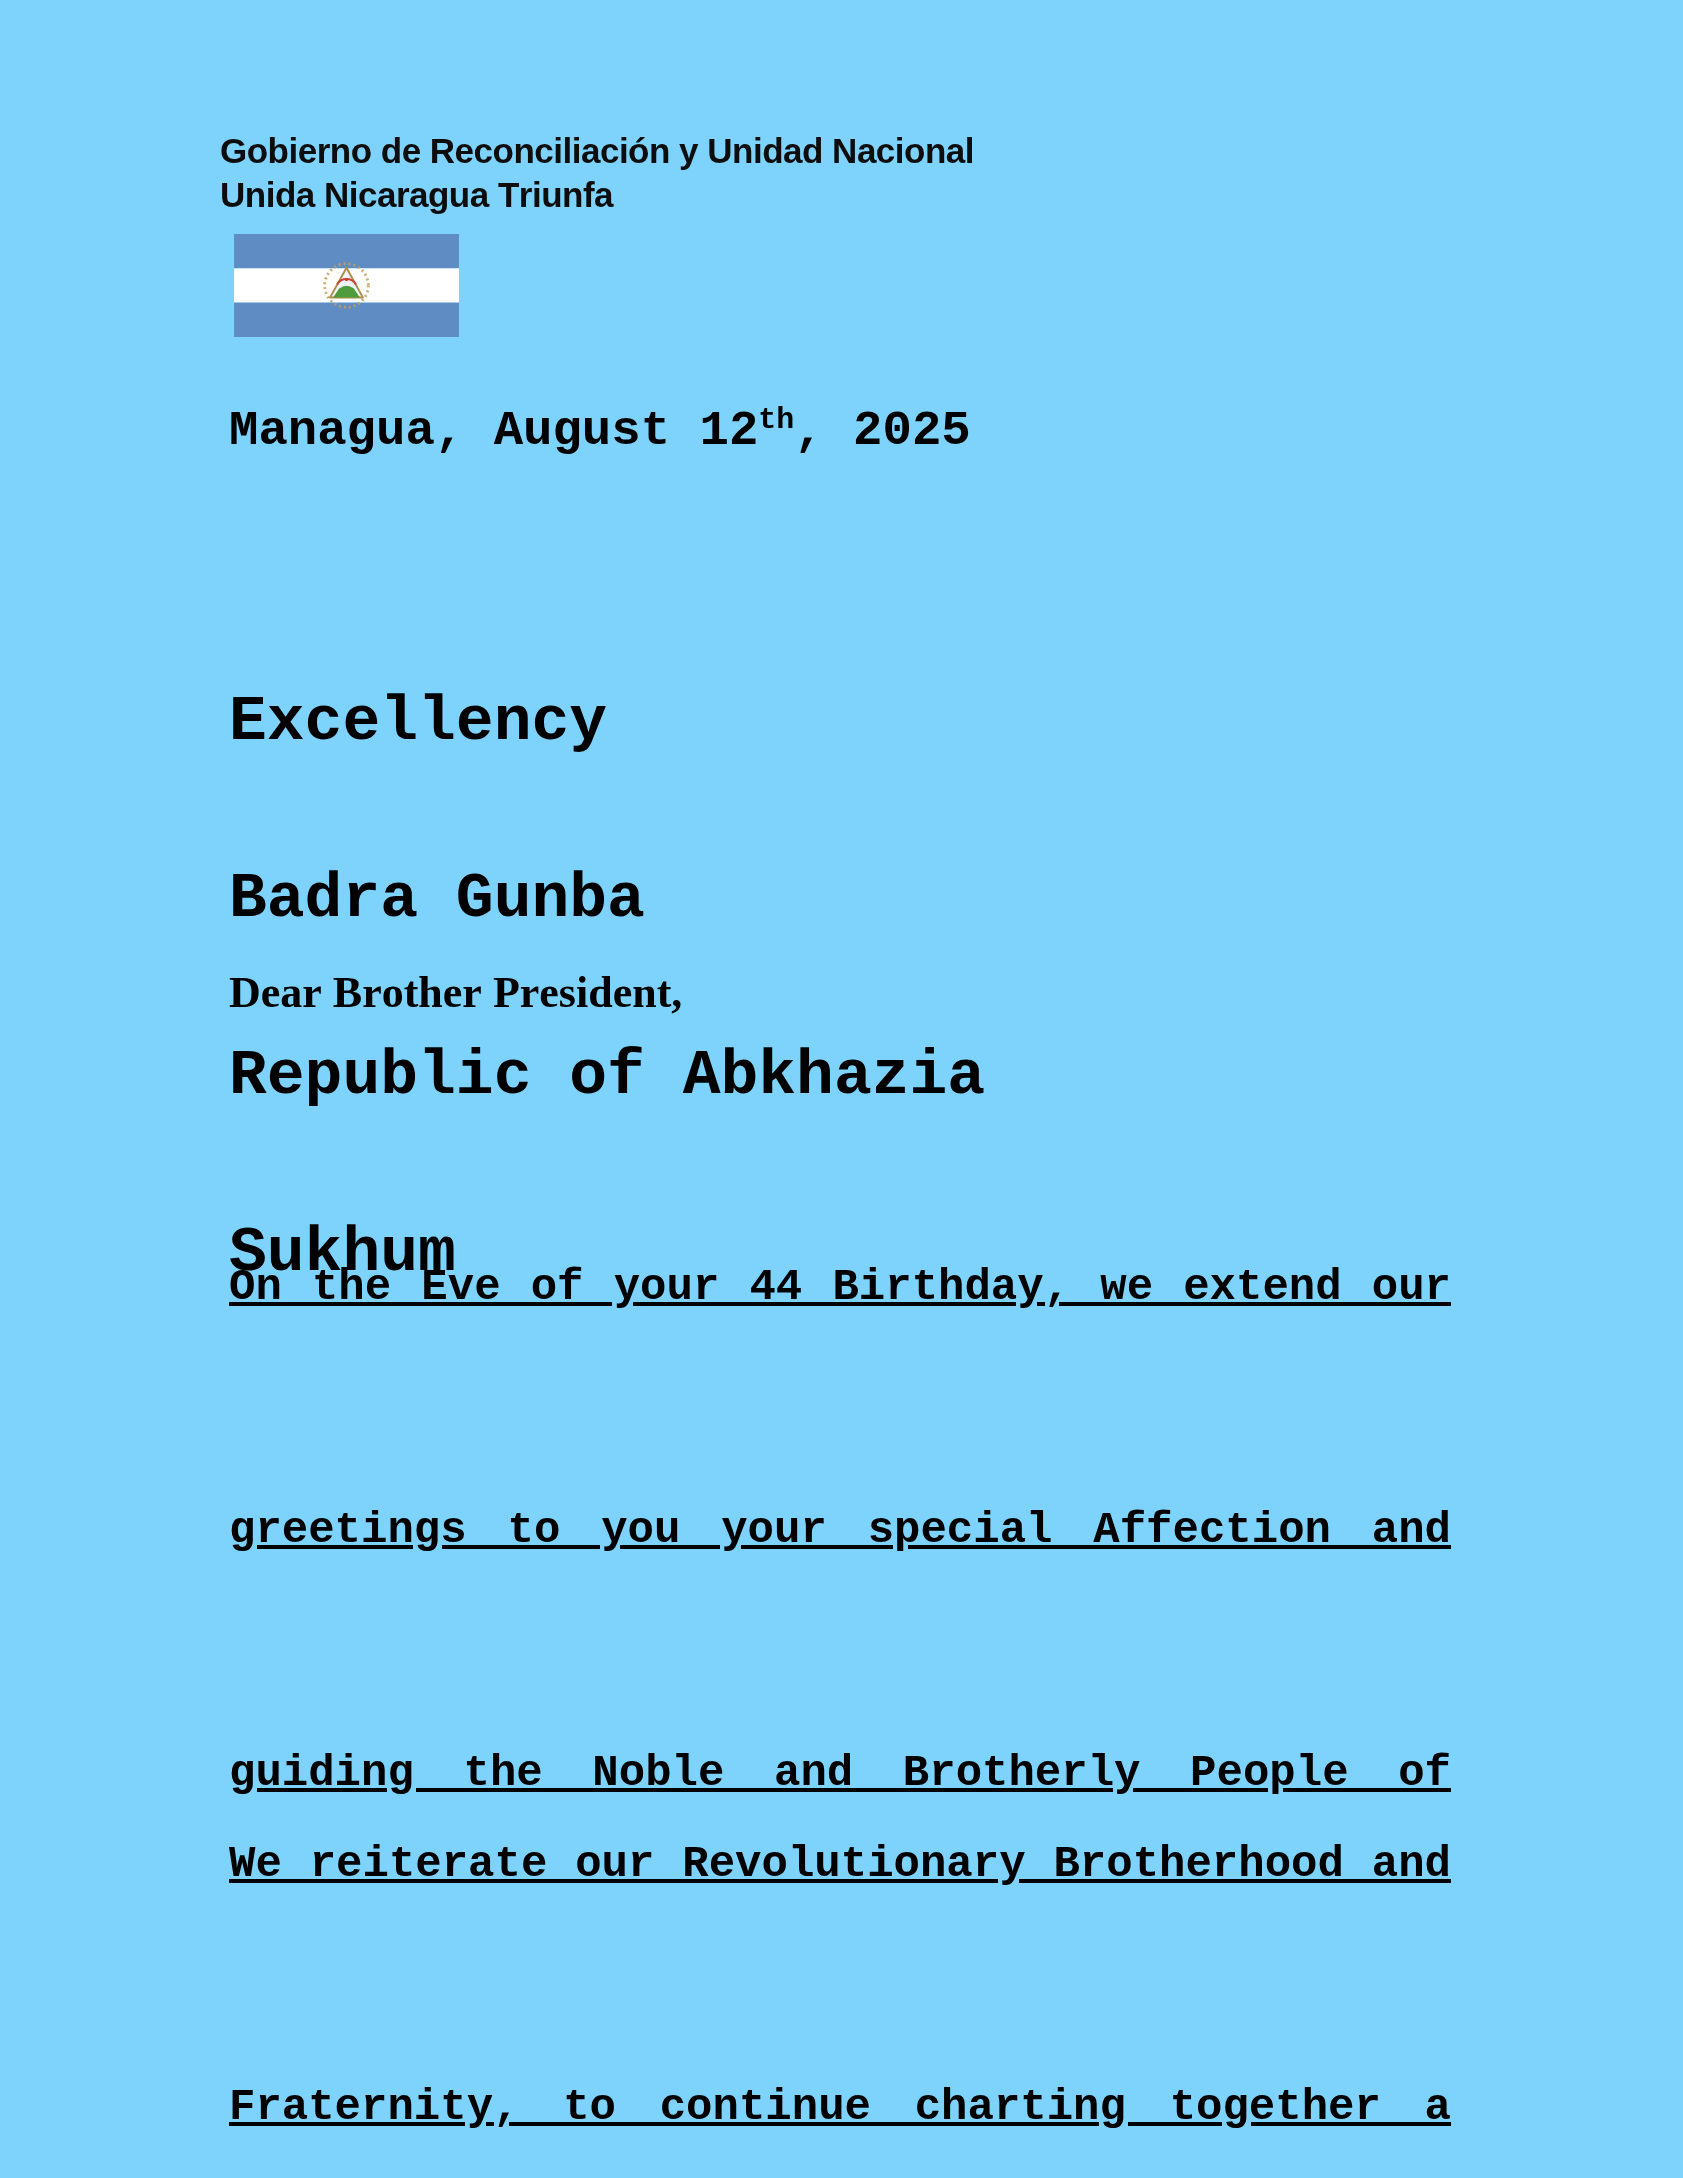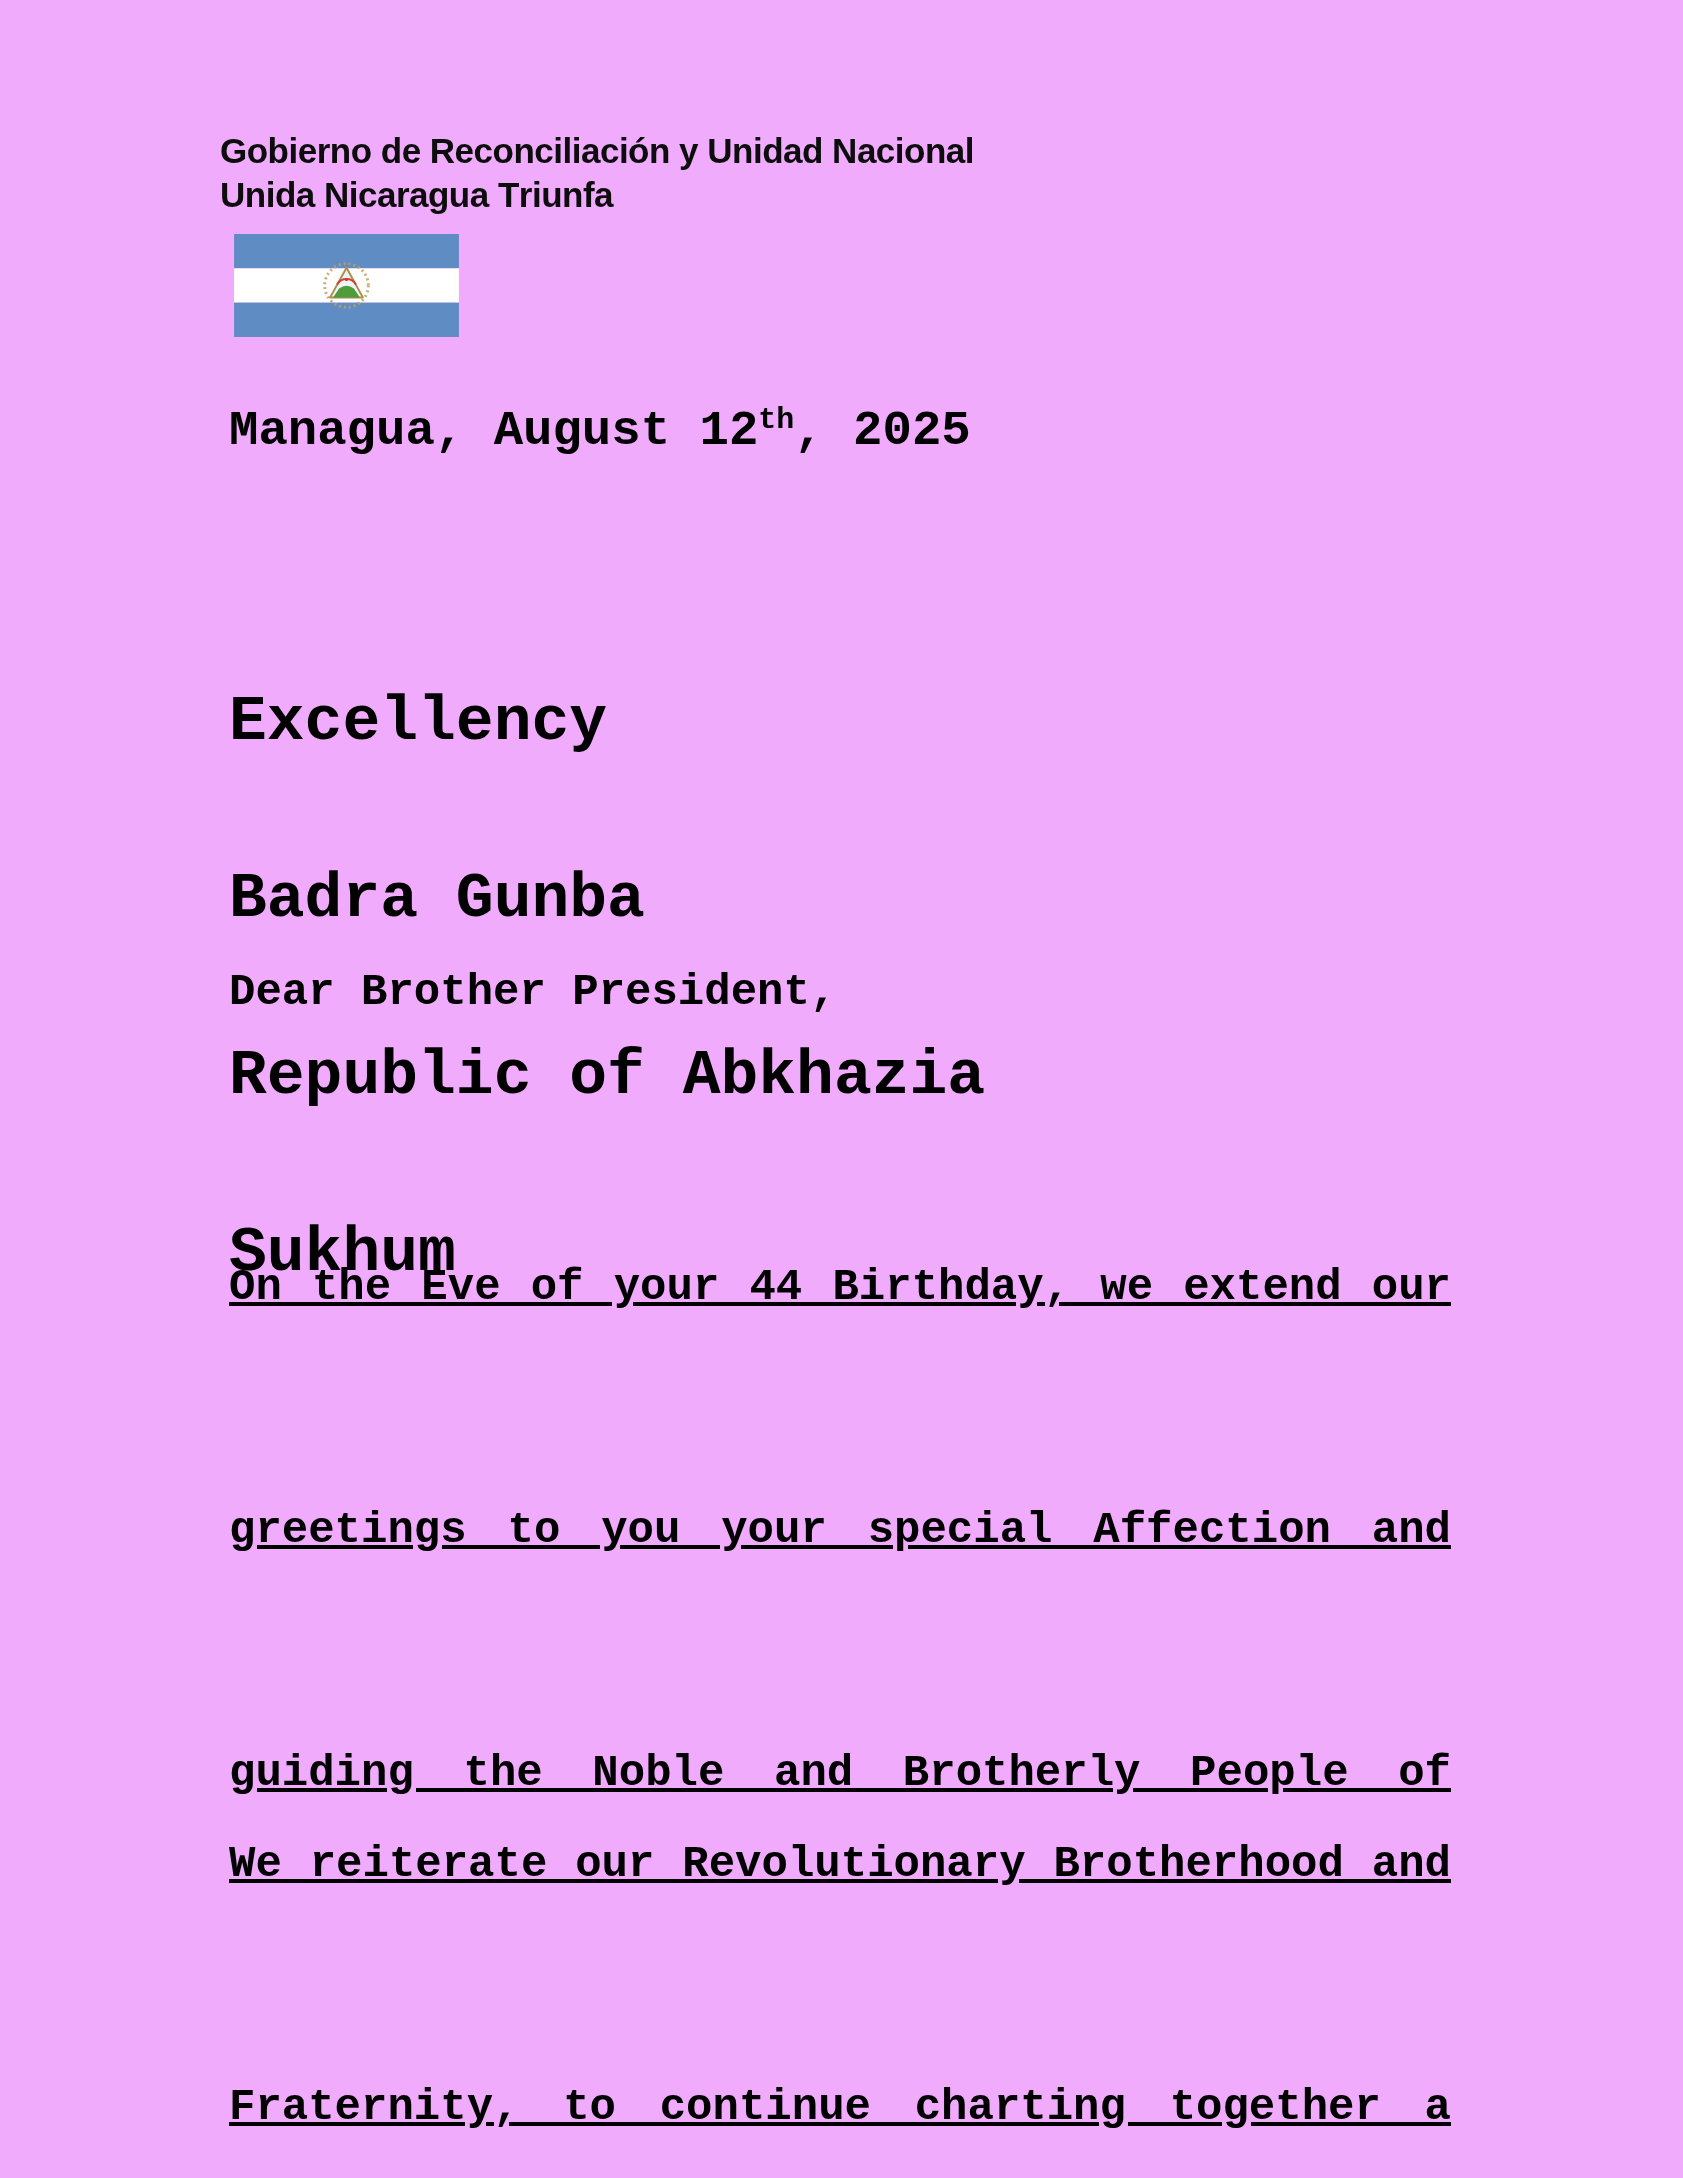--- a/index.html
+++ b/index.html
@@ -4,21 +4,21 @@
 <style>
   html, body {
     margin: 0;
     padding: 0;
     background: #ffffff;
   }
   .page {
     position: relative;
     width: 1683px;
     height: 2178px;
-    background: #f0abfc;
+    background: #7dd3fc;
     overflow: hidden;
     font-kerning: none;
   }
   .letterhead {
     position: absolute;
     left: 220px;
     top: 129px;
     font-family: "Liberation Sans", sans-serif;
     font-weight: bold;
     font-size: 35px;
@@ -61,20 +61,21 @@
     top: 543px;
     font-size: 63px;
     line-height: 59px;
   }
   .salutation {
     position: absolute;
     left: 229px;
     top: 931px;
     font-size: 44px;
     line-height: 59px;
+    font-family: Liberation Serif, serif;
   }
   .para {
     position: absolute;
     left: 229px;
     width: 1222px;
     font-size: 44px;
     line-height: 81px;
   }
   .para .pline {
     white-space: normal;

